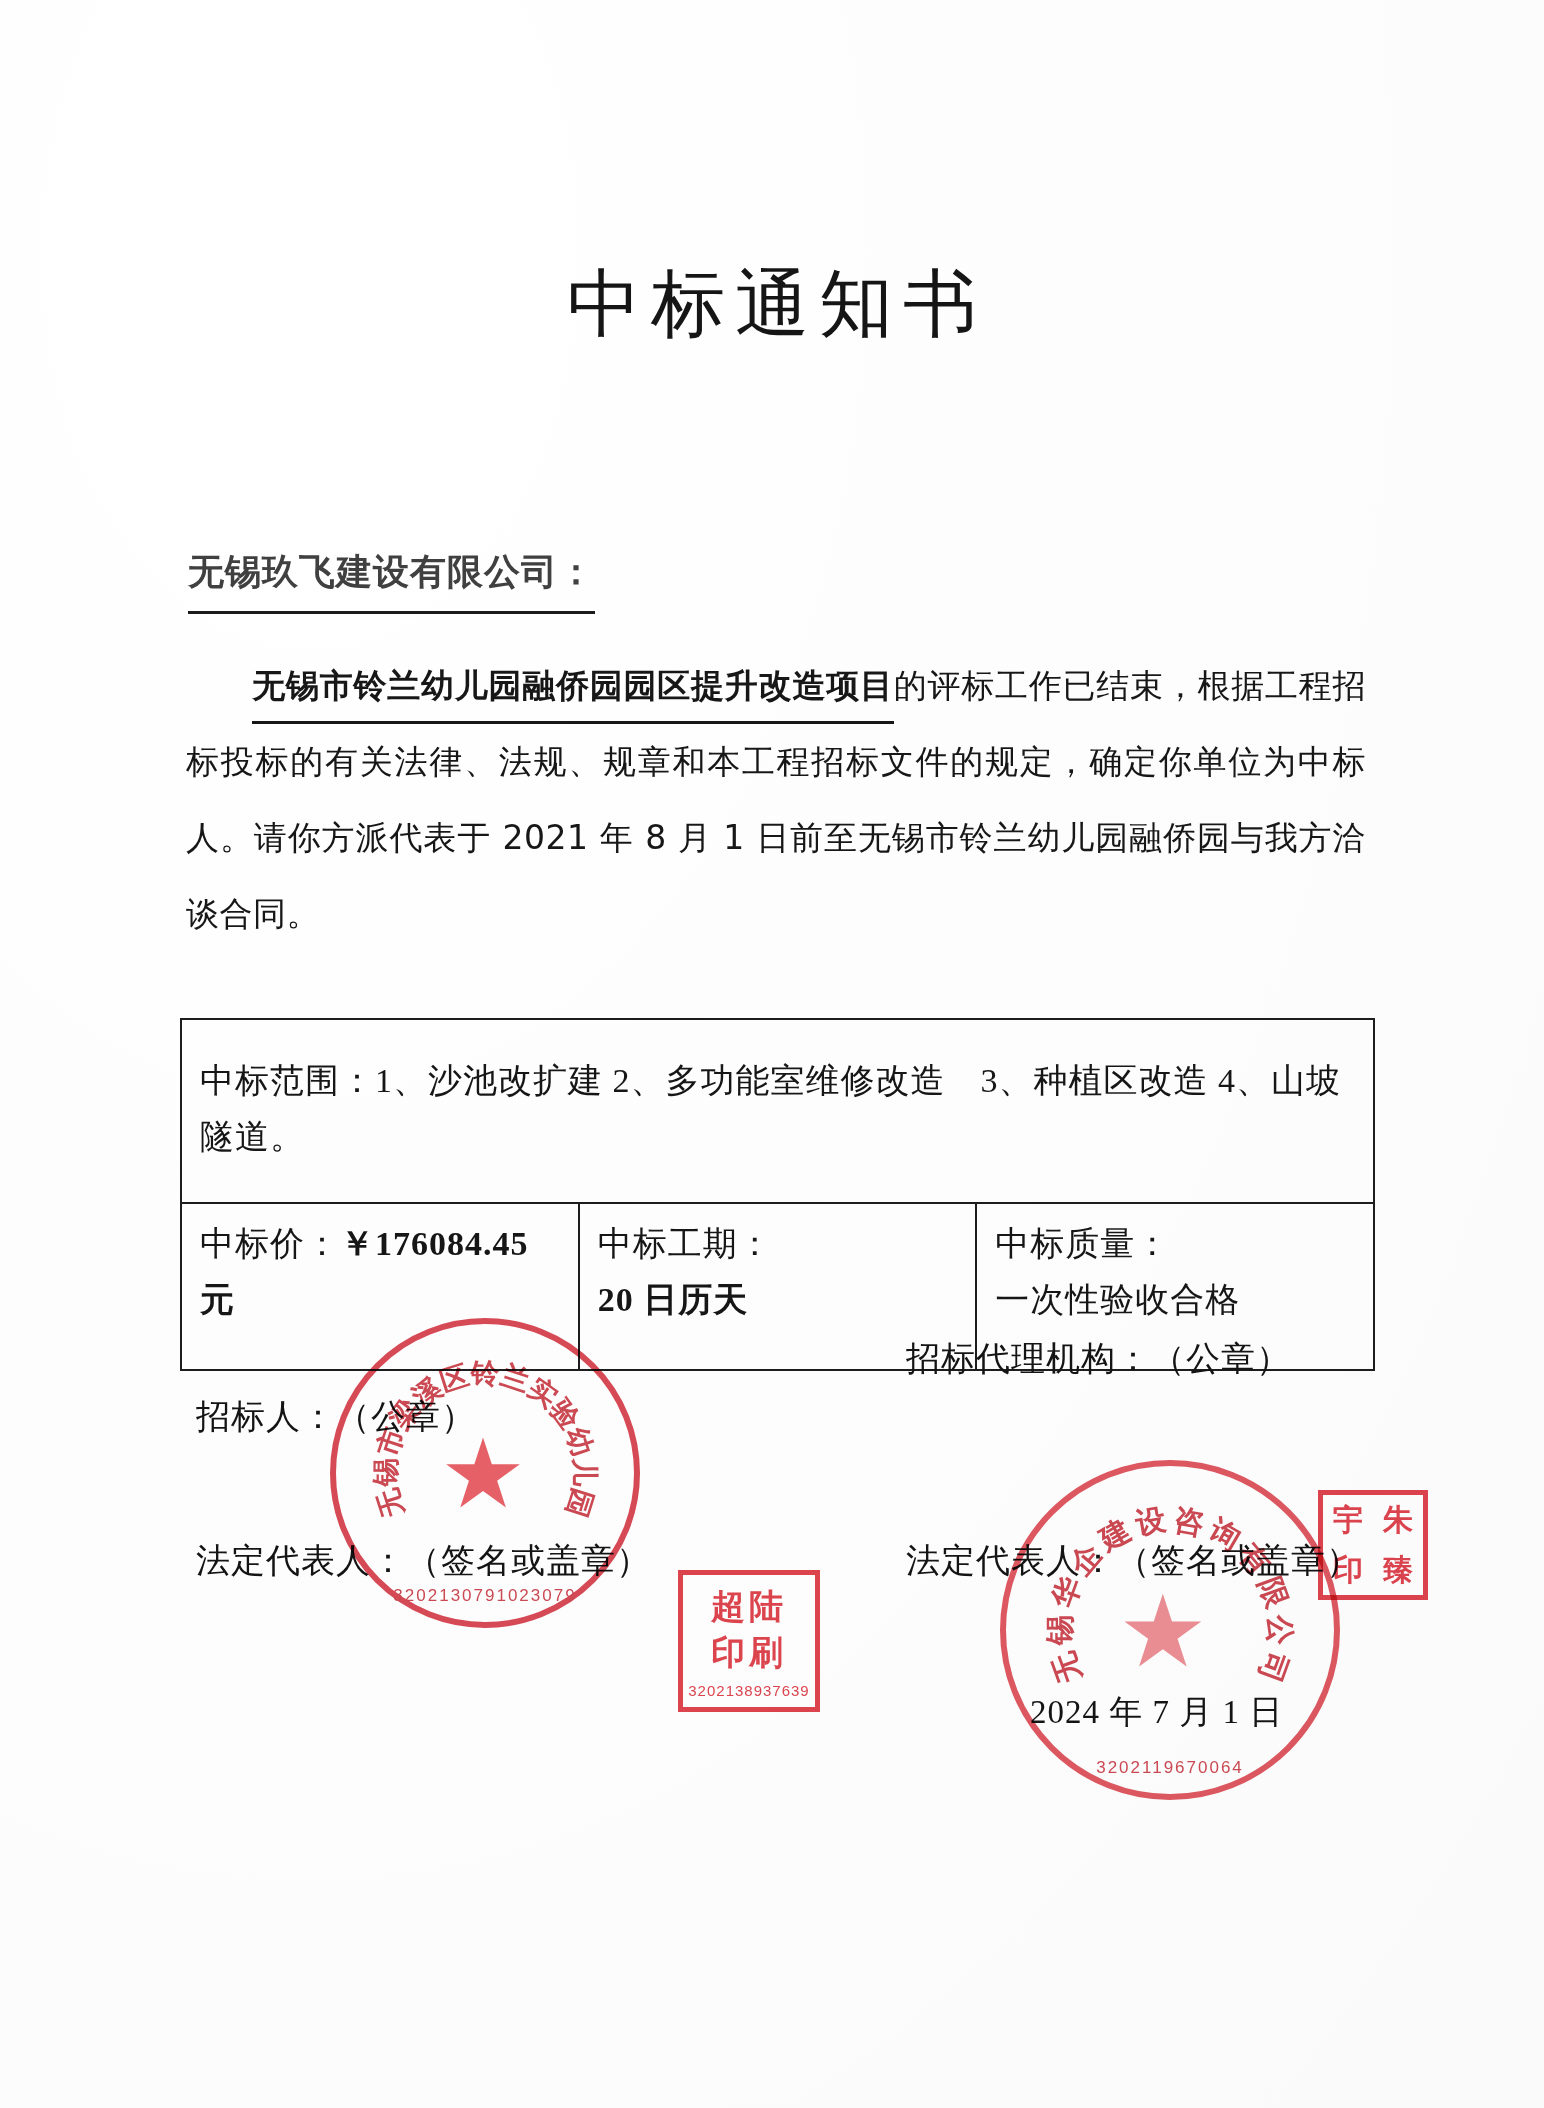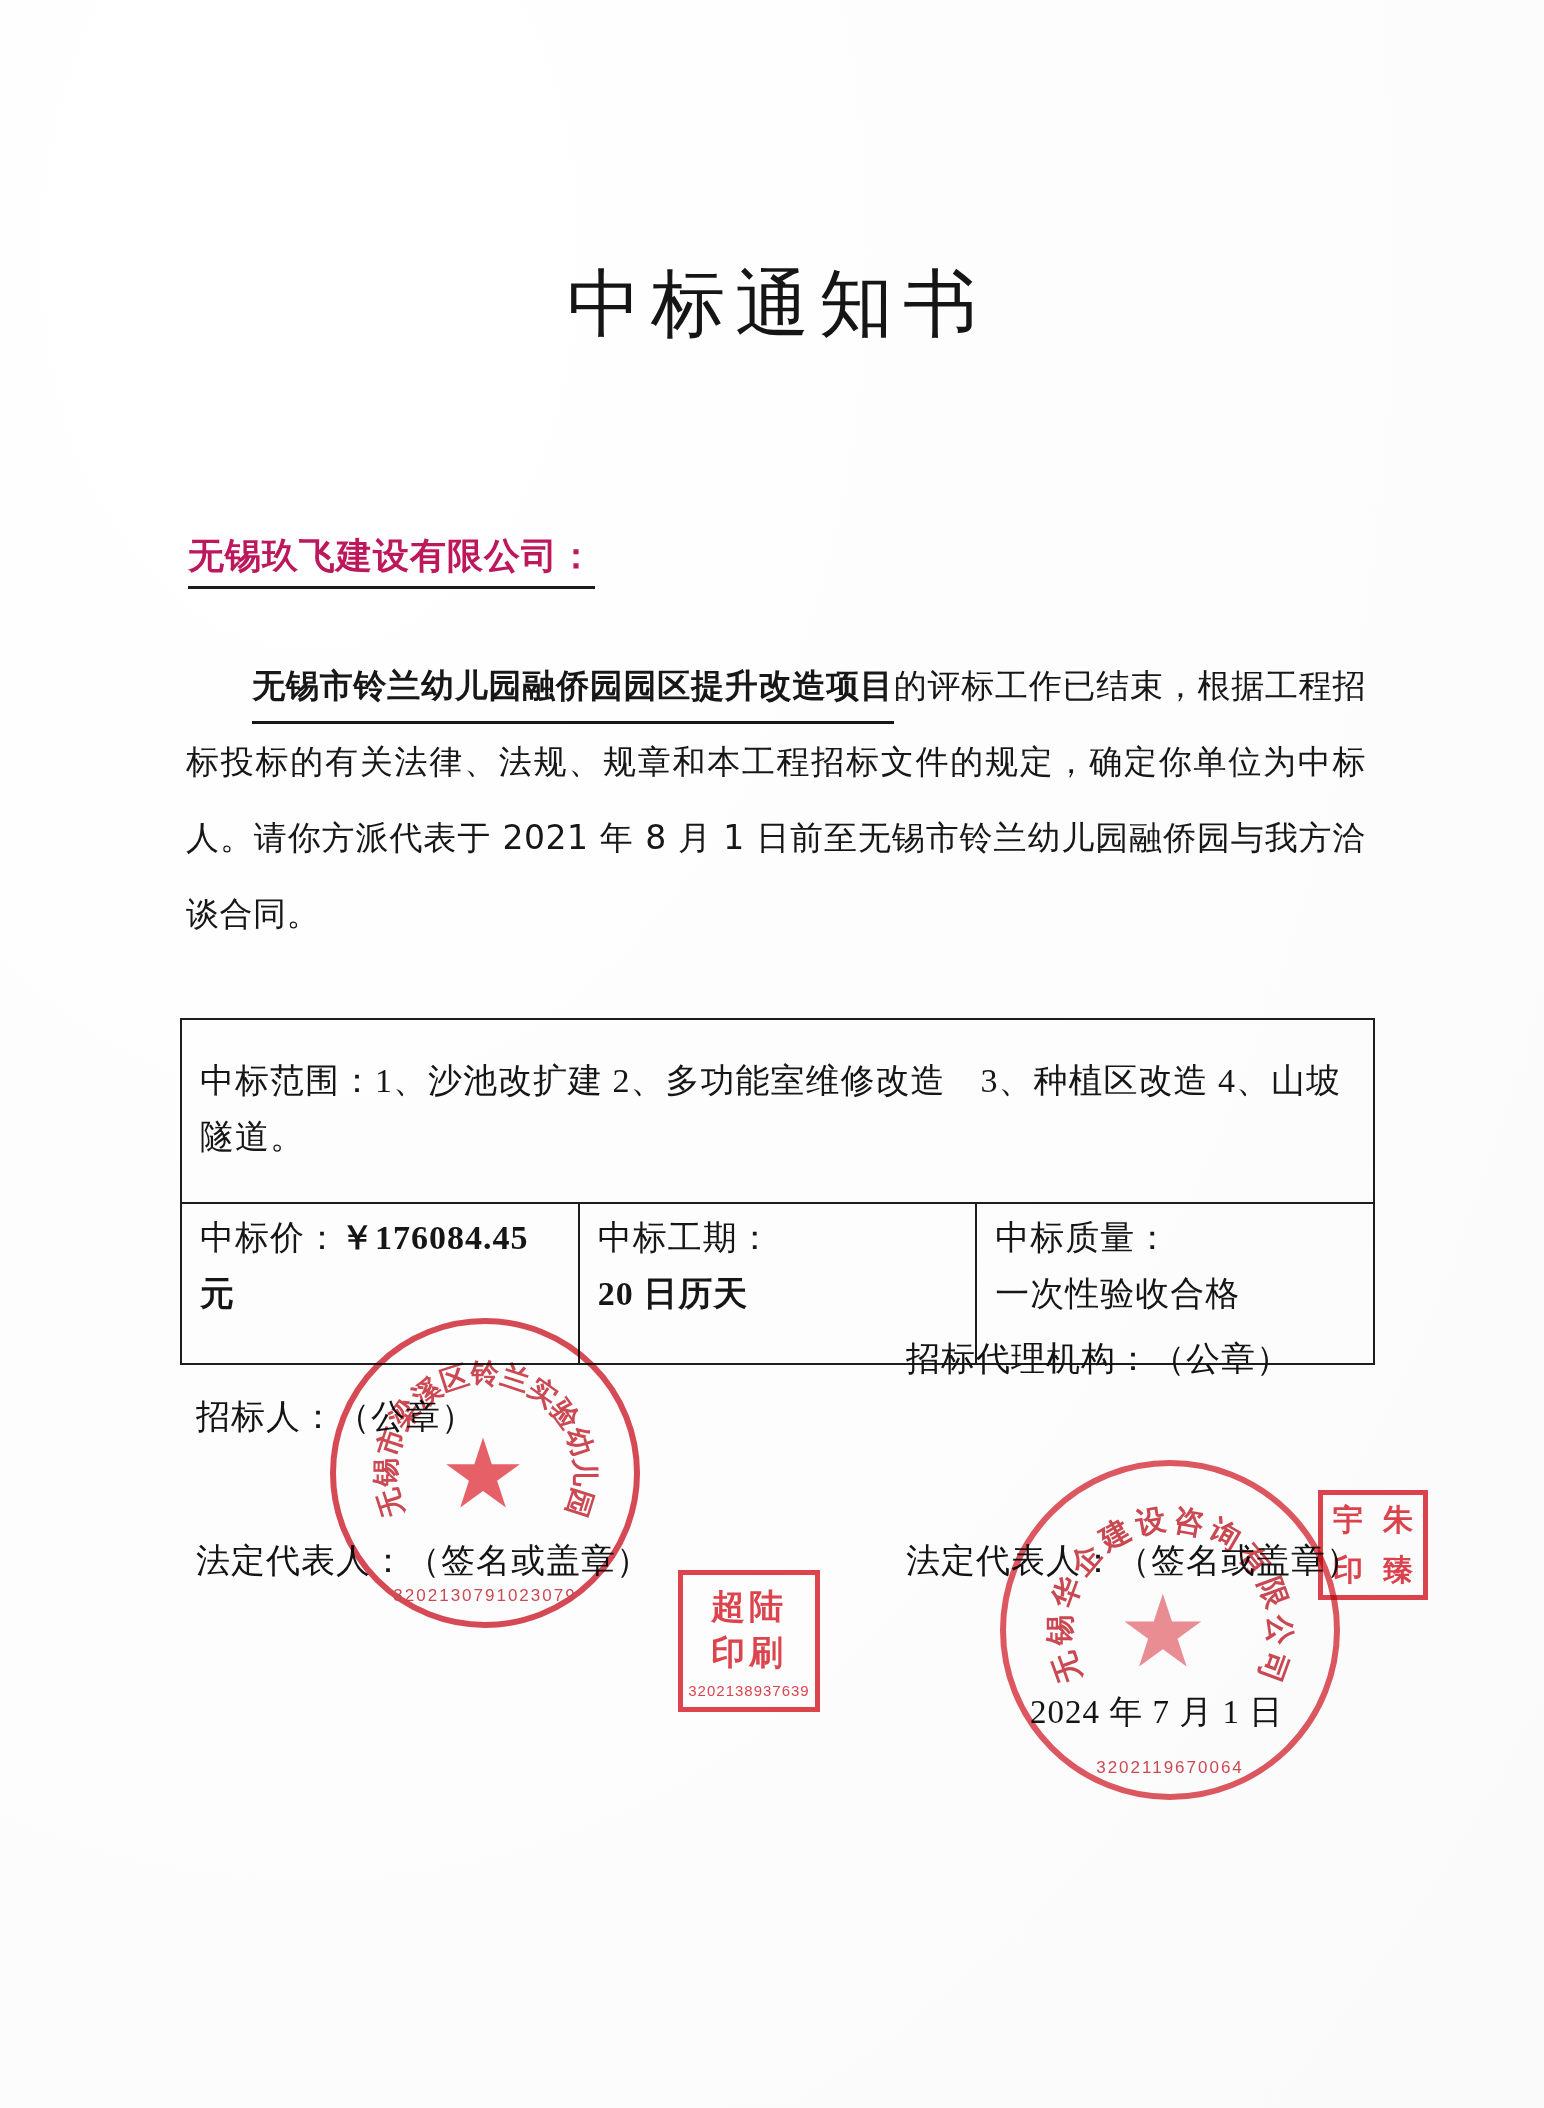--- a/index.html
+++ b/index.html
@@ -33,28 +33,28 @@
     text-align: center;
     font-family: "Liberation Serif", "DejaVu Serif", serif;
     font-size: 74px;
     letter-spacing: 10px;
     color: #151515;
     font-weight: 500;
     text-indent: 10px;
   }
   .addressee {
     position: absolute;
-    top: 532px;
+    top: 548px;
     left: 188px;
     font-family: "DejaVu Sans", "Liberation Sans", sans-serif;
     font-size: 36px;
     font-weight: bold;
-    color: #be185d;
+    color: #404040;
     border-bottom: 3px solid #1b1b1b;
-    padding-bottom: 5px;
+    padding-bottom: 14px;
     letter-spacing: 1px;
   }
   .body-block {
     position: absolute;
     top: 648px;
     left: 186px;
     width: 1180px;
     font-family: "DejaVu Sans", "Liberation Sans", sans-serif;
     font-size: 33px;
     line-height: 76px;
@@ -82,21 +82,21 @@
     border: 2px solid #1d1d1d;
     font-family: "Liberation Serif", "DejaVu Serif", serif;
     font-size: 34px;
     color: #161616;
     padding: 14px 18px 18px 18px;
     vertical-align: middle;
     line-height: 56px;
     letter-spacing: 1px;
   }
   .scope-cell { height: 150px; }
-  .row2 td { height: 135px; vertical-align: top; padding-top: 6px; }
+  .row2 td { height: 135px; vertical-align: top; padding-top: 12px; }
   .row2 .line1 { display: block; }
   .row2 .line2 { display: block; }
   .price-cell { font-size: 35px; }
   .bold-num { font-weight: bold; }
 
   
   .sig {
     position: absolute;
     font-family: "Liberation Serif", "DejaVu Serif", serif;
     font-size: 34px;

